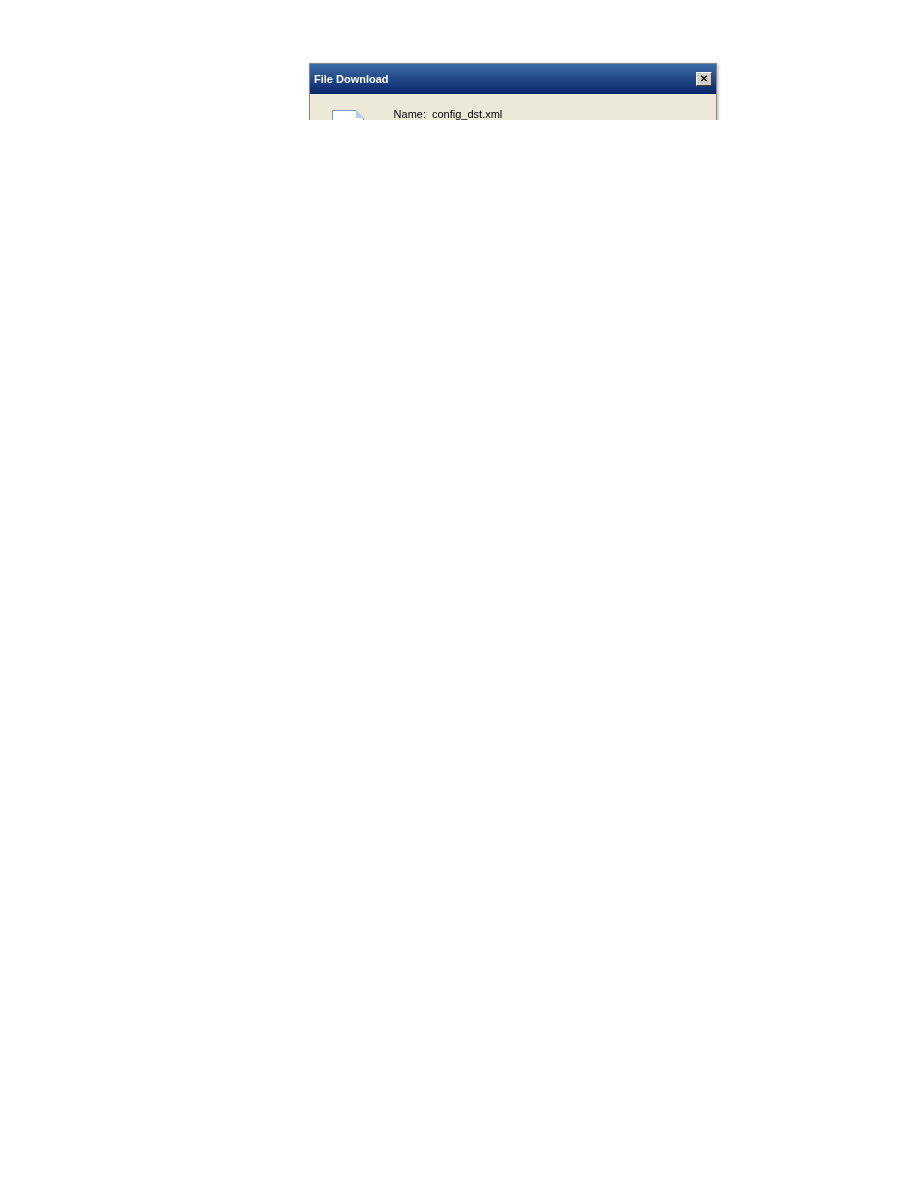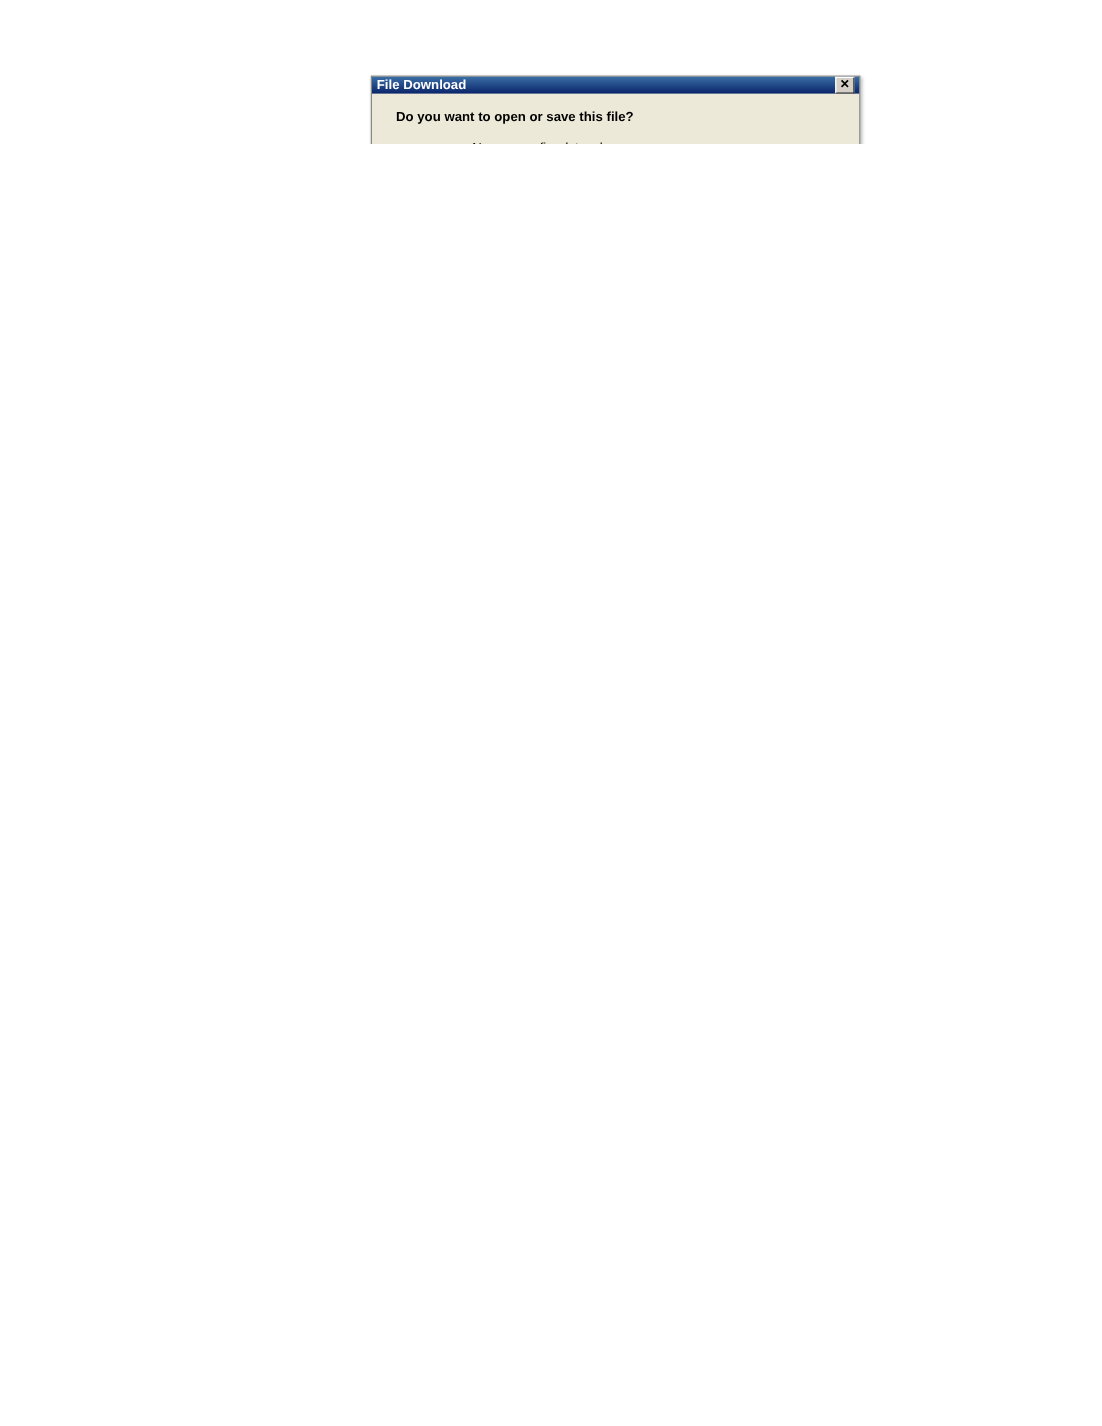--- a/index.html
+++ b/index.html
@@ -27,21 +27,21 @@
   
   .dialog {
     position: absolute;
     left: 309px; top: 63px;
     width: 408px;
     background: #ece9d8;
     border: 1px solid #888;
     box-shadow: 1px 1px 3px rgba(0,0,0,0.3);
   }
   .titlebar {
-    height: 14px;
+    height: 30px;
     background: linear-gradient(to bottom,#3a6ea5 0%,#0a246a 100%);
     color: #fff;
     display: flex;
     align-items: center;
     padding: 3px 4px;
     font-weight: bold;
   }
   .titlebar .ttl { flex: 1; font-size: 11px; }
   .titlebar .closebtn {
     width: 16px; height: 14px;
@@ -233,21 +233,20 @@
 <body>
 
 <div class="watermark">manualshive.com</div>
 
 <div class="dialog">
   <div class="titlebar">
     <span class="ttl">File Download</span>
     <span class="closebtn">✕</span>
   </div>
   <div class="dialog-body">
-    <div class="prompt">Do you want to open or save this file?</div>
     <div class="fileinfo">
       <div class="fileicon">
           <div class="globe"></div>
         </div>
       <div class="kv">
         <div class="row">
           <span class="k">Name:</span>
           <span>config_dst.xml</span>
         </div>
         <div class="row">

